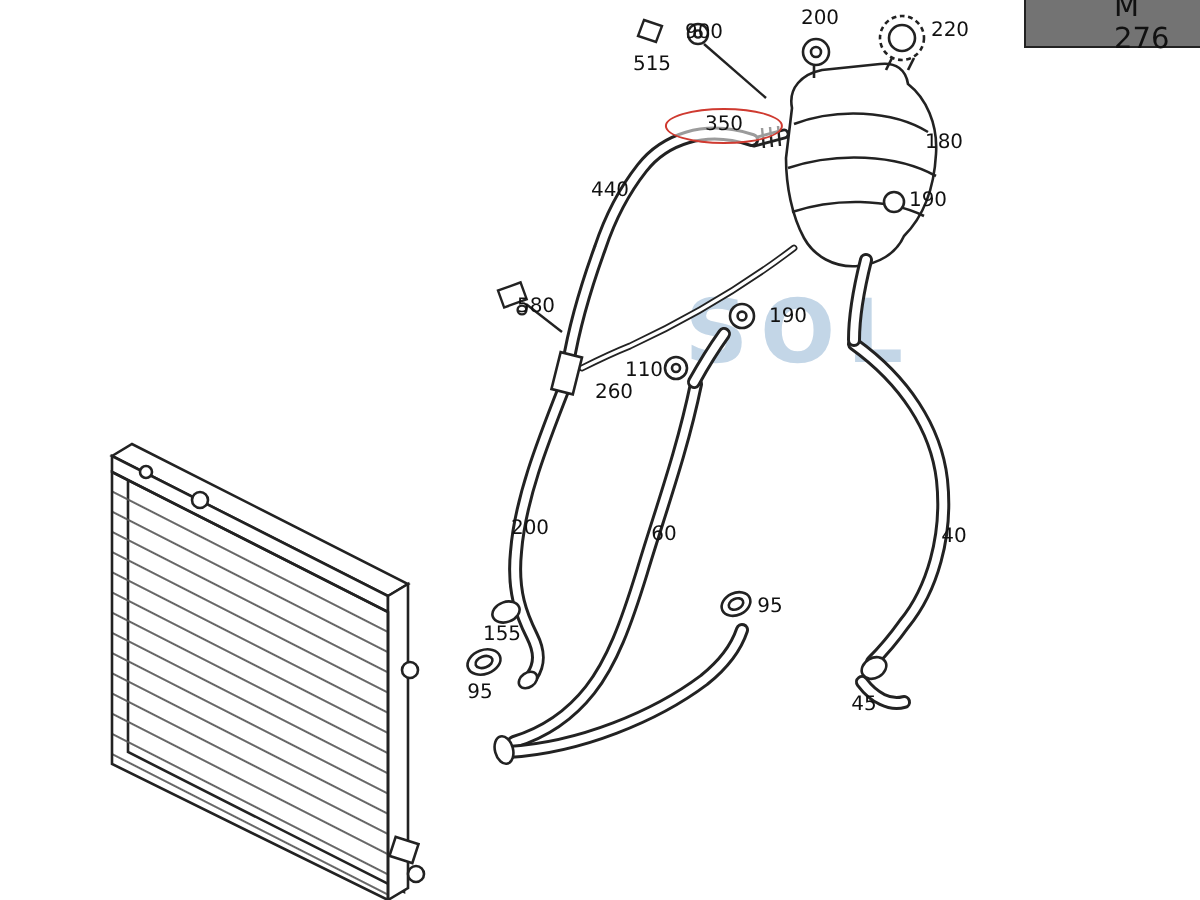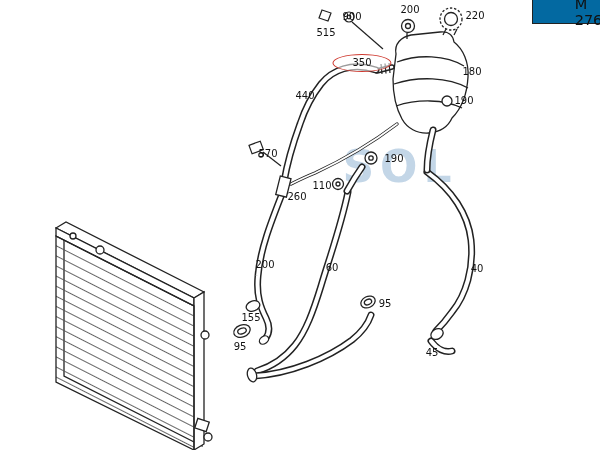--- a/index.html
+++ b/index.html
@@ -15,24 +15,24 @@
   .lbl {
     position:absolute; transform:translate(-50%,-50%);
     font-size:10px; color:#111; white-space:nowrap; line-height:1;
   }
   .circled {
     border:1.8px solid var(--hl,#cf3a30);
     border-radius:50%; padding:3px 19px;
     background:rgba(255,255,255,.55);
   }
   .m-box {
-    position:absolute; top:0; right:0; width:68px; height:24px;
+    position:absolute; top:0; right:0; width:88px; height:24px;
     border-left:1.5px solid #222; border-bottom:1.5px solid #222;
     display:flex; align-items:center; justify-content:center;
-    font-size:14.5px; color:#111; background:#0369a1;padding-left:44px;
+    font-size:14.5px; color:#111; background:#737373;padding-left:44px;
   }
   
   .tube-out { stroke:#222; stroke-width:7; fill:none; stroke-linecap:round; }
   .tube-in  { stroke:#fff; stroke-width:4; fill:none; stroke-linecap:round; }
   .pipe-out { stroke:#222; stroke-width:3.4; fill:none; stroke-linecap:round; }
   .pipe-in  { stroke:#fff; stroke-width:1.7; fill:none; stroke-linecap:round; }
   .ln { stroke:#222; stroke-width:1.2; fill:none; }
 </style>
 </head>
 <body>
@@ -159,23 +159,23 @@
   </div>
 
   <span class="lbl" style="left:326px;top:33px">515</span>
   <span class="lbl" style="left:352px;top:17px">900</span>
   <span class="lbl" style="left:410px;top:10px">200</span>
   <span class="lbl" style="left:475px;top:16px">220</span>
   <span class="lbl" style="left:472px;top:72px">180</span>
   <span class="lbl" style="left:464px;top:101px">190</span>
   <span class="lbl circled" style="left:362px;top:63px">350</span>
   <span class="lbl" style="left:305px;top:96px">440</span>
-  <span class="lbl" style="left:268px;top:154px">570</span>
+  <span class="lbl" style="left:268px;top:154px">580</span>
   <span class="lbl" style="left:322px;top:186px">110</span>
-  <span class="lbl" style="left:297px;top:197px">260</span>
+  <span class="lbl" style="left:307px;top:197px">260</span>
   <span class="lbl" style="left:394px;top:159px">190</span>
   <span class="lbl" style="left:265px;top:265px">200</span>
   <span class="lbl" style="left:332px;top:268px">60</span>
   <span class="lbl" style="left:477px;top:269px">40</span>
   <span class="lbl" style="left:251px;top:318px">155</span>
   <span class="lbl" style="left:240px;top:347px">95</span>
   <span class="lbl" style="left:385px;top:304px">95</span>
   <span class="lbl" style="left:432px;top:353px">45</span>
 
 </div>

